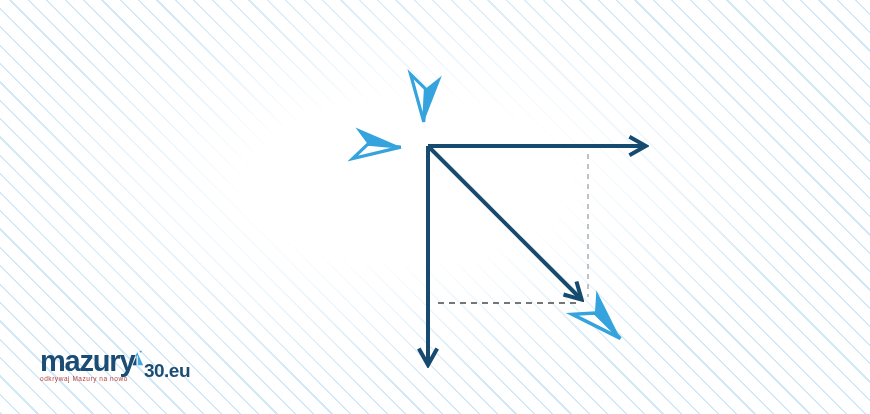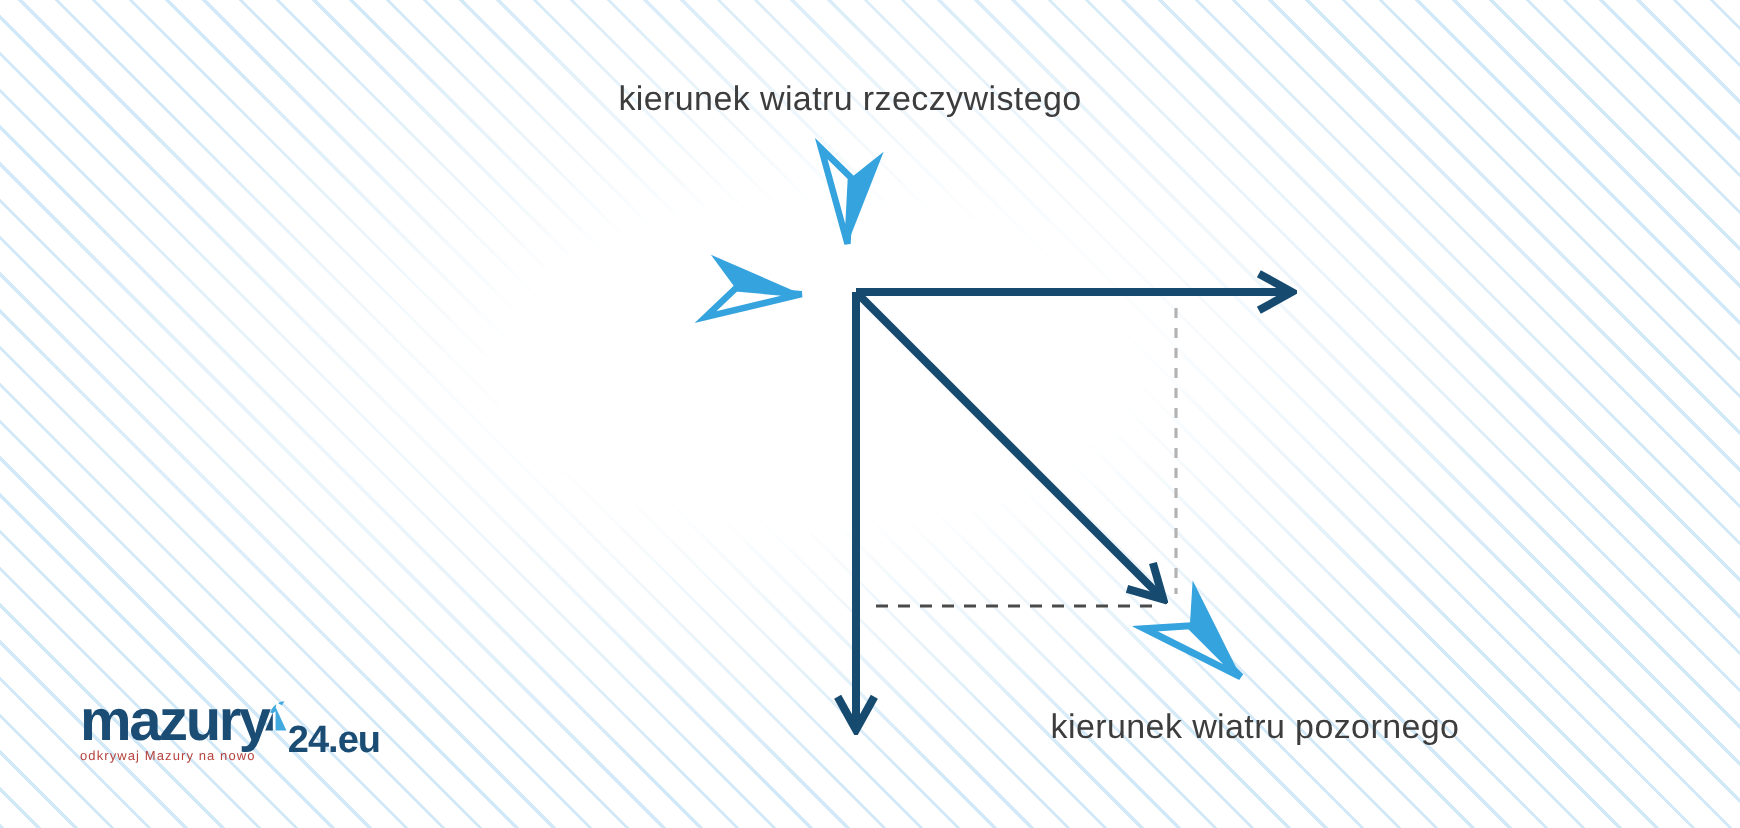--- a/index.html
+++ b/index.html
@@ -95,33 +95,31 @@
     </svg>
   </div>
 
   <div class="wind-icon" style="left:577px;top:290px;width:50px;height:60px;transform:rotate(-45deg);">
     <svg viewBox="0 0 100 120">
       <polygon class="facet-hollow" points="50,112 16,10 50,40"></polygon>
       <polygon class="facet-solid" points="50,112 84,10 50,40"></polygon>
     </svg>
   </div>
 
-  <div class="diagram-label lbl-true">kierunek wiatru rzeczywistego</div>
-  <div class="diagram-label lbl-apparent">kierunek wiatru pozornego</div>
 
   <div class="logo">
     <div class="logo-row">
       <div>
         <div class="logo-brand">mazury</div>
         <div class="logo-tagline">odkrywaj Mazury na nowo</div>
       </div>
       <div class="logo-boat">
         <svg viewBox="0 0 30 42">
           <path d="M9,16 C11,11 14,8 16,7 C15,10 15,12 16,14 L12,17 Z" fill="#3fa9e0"></path>
           <path d="M18,6 C20,4 23,3.4 25,4.2 C23.6,5.2 22.6,6.6 22.3,8.2 L20,7 Z" fill="#3fa9e0"></path>
           <polygon points="12,36 12,16 3.5,36" fill="#1b4d74"></polygon>
           <polygon points="15,36 15,10 27,36" fill="#3fa9e0"></polygon>
         </svg>
       </div>
-      <div class="logo-suffix">24.eu</div>
+      <div class="logo-suffix">30.eu</div>
     </div>
   </div>
 </div>
 
 </body></html>

